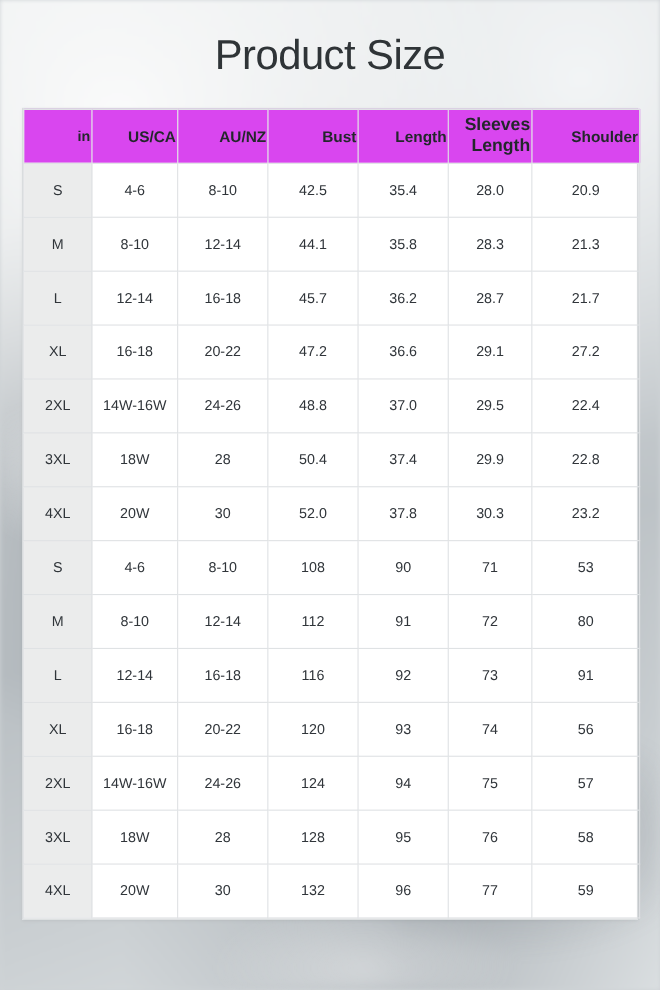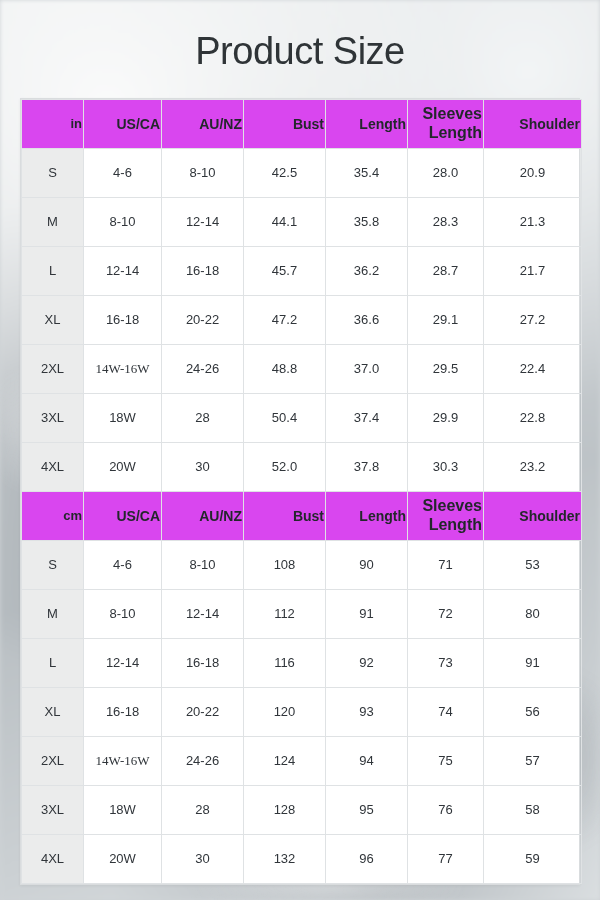--- a/index.html
+++ b/index.html
@@ -96,21 +96,20 @@
     font-weight: 700;
   }
   td.rowhead {
     background: #ebecec;
     font-weight: 700;
     font-size: 13.5px;
     color: #23272b;
   }
   td.small {
     font-size: 11.5px;
-    font-family: Liberation Serif, serif;
   }
   col.c0 { width: 62px; }
   col.c1 { width: 78px; }
   col.c2 { width: 82px; }
   col.c3 { width: 82px; }
   col.c4 { width: 82px; }
   col.c5 { width: 76px; }
   col.c6 { width: 98px; }
 </style>
 </head>
@@ -209,32 +208,20 @@
           <tr>
             <td class="rowhead">4XL</td>
             <td>20W</td>
             <td>30</td>
             <td>52.0</td>
             <td>37.8</td>
             <td>30.3</td>
             <td>23.2</td>
           </tr>
 
-          <tr class="head">
-            <td class="unit">cm</td>
-            <td>US/CA</td>
-            <td>AU/NZ</td>
-            <td>Bust</td>
-            <td>Length</td>
-            <td class="two-line">
-              <span>Sleeves</span><br>
-              <span>Length</span>
-            </td>
-            <td>Shoulder</td>
-          </tr>
 
           <tr>
             <td class="rowhead">S</td>
             <td>4-6</td>
             <td>8-10</td>
             <td>108</td>
             <td>90</td>
             <td>71</td>
             <td>53</td>
           </tr>

